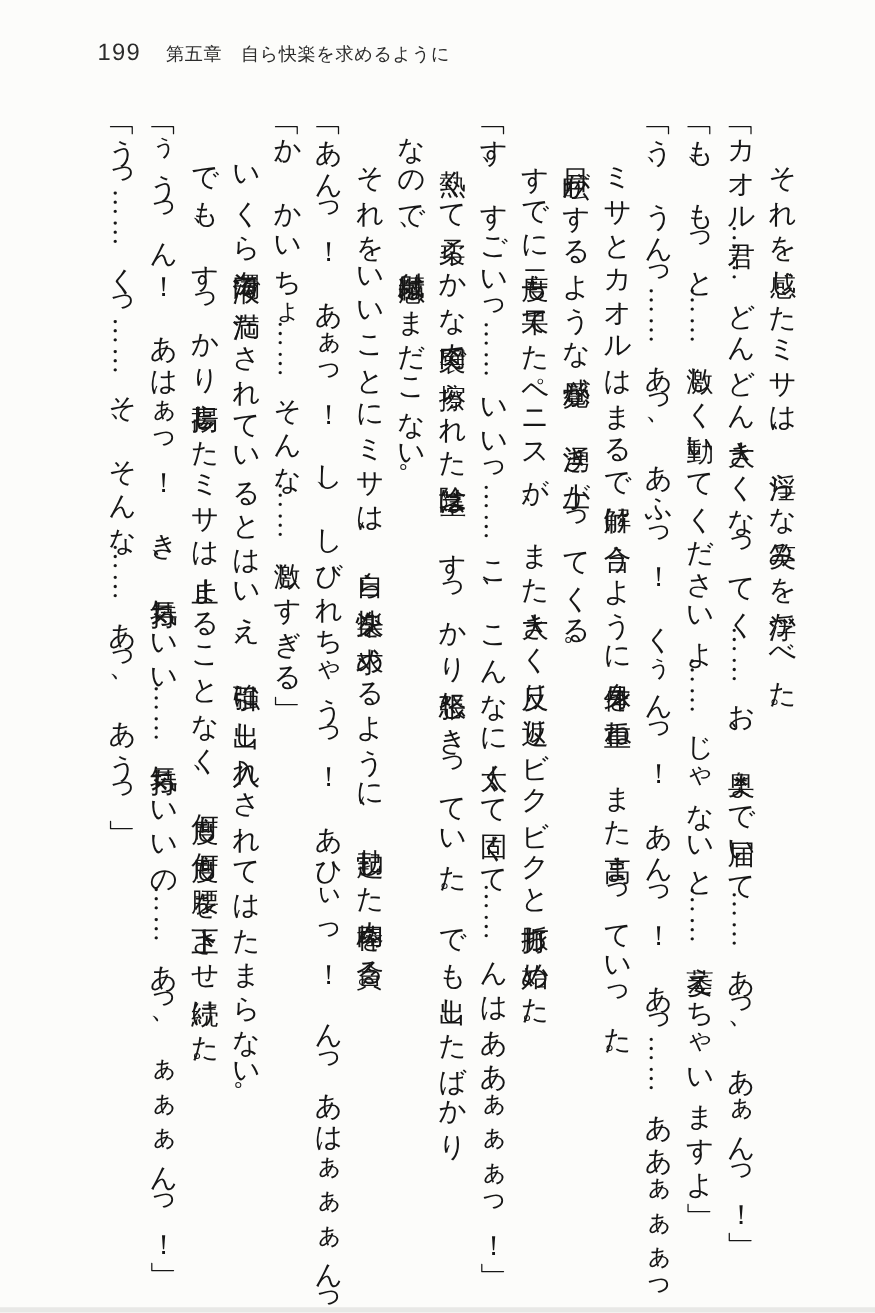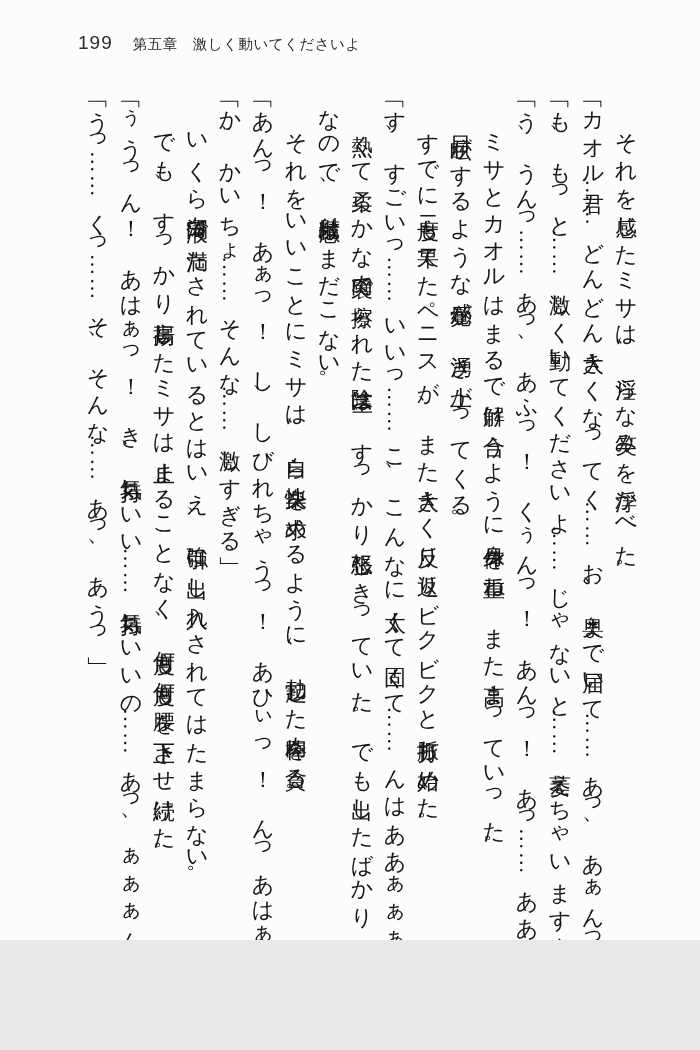--- a/index.html
+++ b/index.html
@@ -3,21 +3,21 @@
 <meta charset="utf-8">
 <style>
   html, body {
     margin: 0;
     padding: 0;
     background: #e8e8e6;
   }
   .page {
     position: relative;
     width: 700px;
-    height: 940px;
+    height: 1046px;
     margin: 0 auto;
     background: #fcfcfa;
     overflow: hidden;
     font-family: "Liberation Serif", "DejaVu Serif", serif;
     color: #1c1c1c;
   }
   .page-header {
     position: absolute;
     top: 32px;
     left: 78px;
@@ -53,21 +53,21 @@
     padding: 0;
     white-space: nowrap;
   }
 </style>
 </head>
 <body>
 
 <div class="page">
   <header class="page-header">
     <span class="page-number">199</span>
-    <span class="chapter-title">第五章　激しく動いてくださいよ</span>
+    <span class="chapter-title">第五章　自ら快楽を求めるように</span>
   </header>
 
   <main class="text-block" id="text-block">
       <p class="tcol">　それを感じたミサは、淫らな笑みを浮かべた。</p>
       <p class="tcol">「カオル君……どんどん大きくなってく……お、奥まで届いて……あっ、あぁんっ！」</p>
       <p class="tcol">「も、もっと……激しく動いてくださいよ……じゃないと……萎えちゃいますよ」</p>
       <p class="tcol">「う、うんっ……あっ、あふっ！　くぅんっ！　あんっ！　あっ……ああぁぁぁっ！」</p>
       <p class="tcol">　ミサとカオルはまるで解け合うように身体を重ね、また高まっていった。</p>
       <p class="tcol">　目眩がするような感覚が、湧き上がってくる。</p>
       <p class="tcol">　すでに二度も果てたペニスが、また大きく反り返りビクビクと脈打ち始めた。</p>

